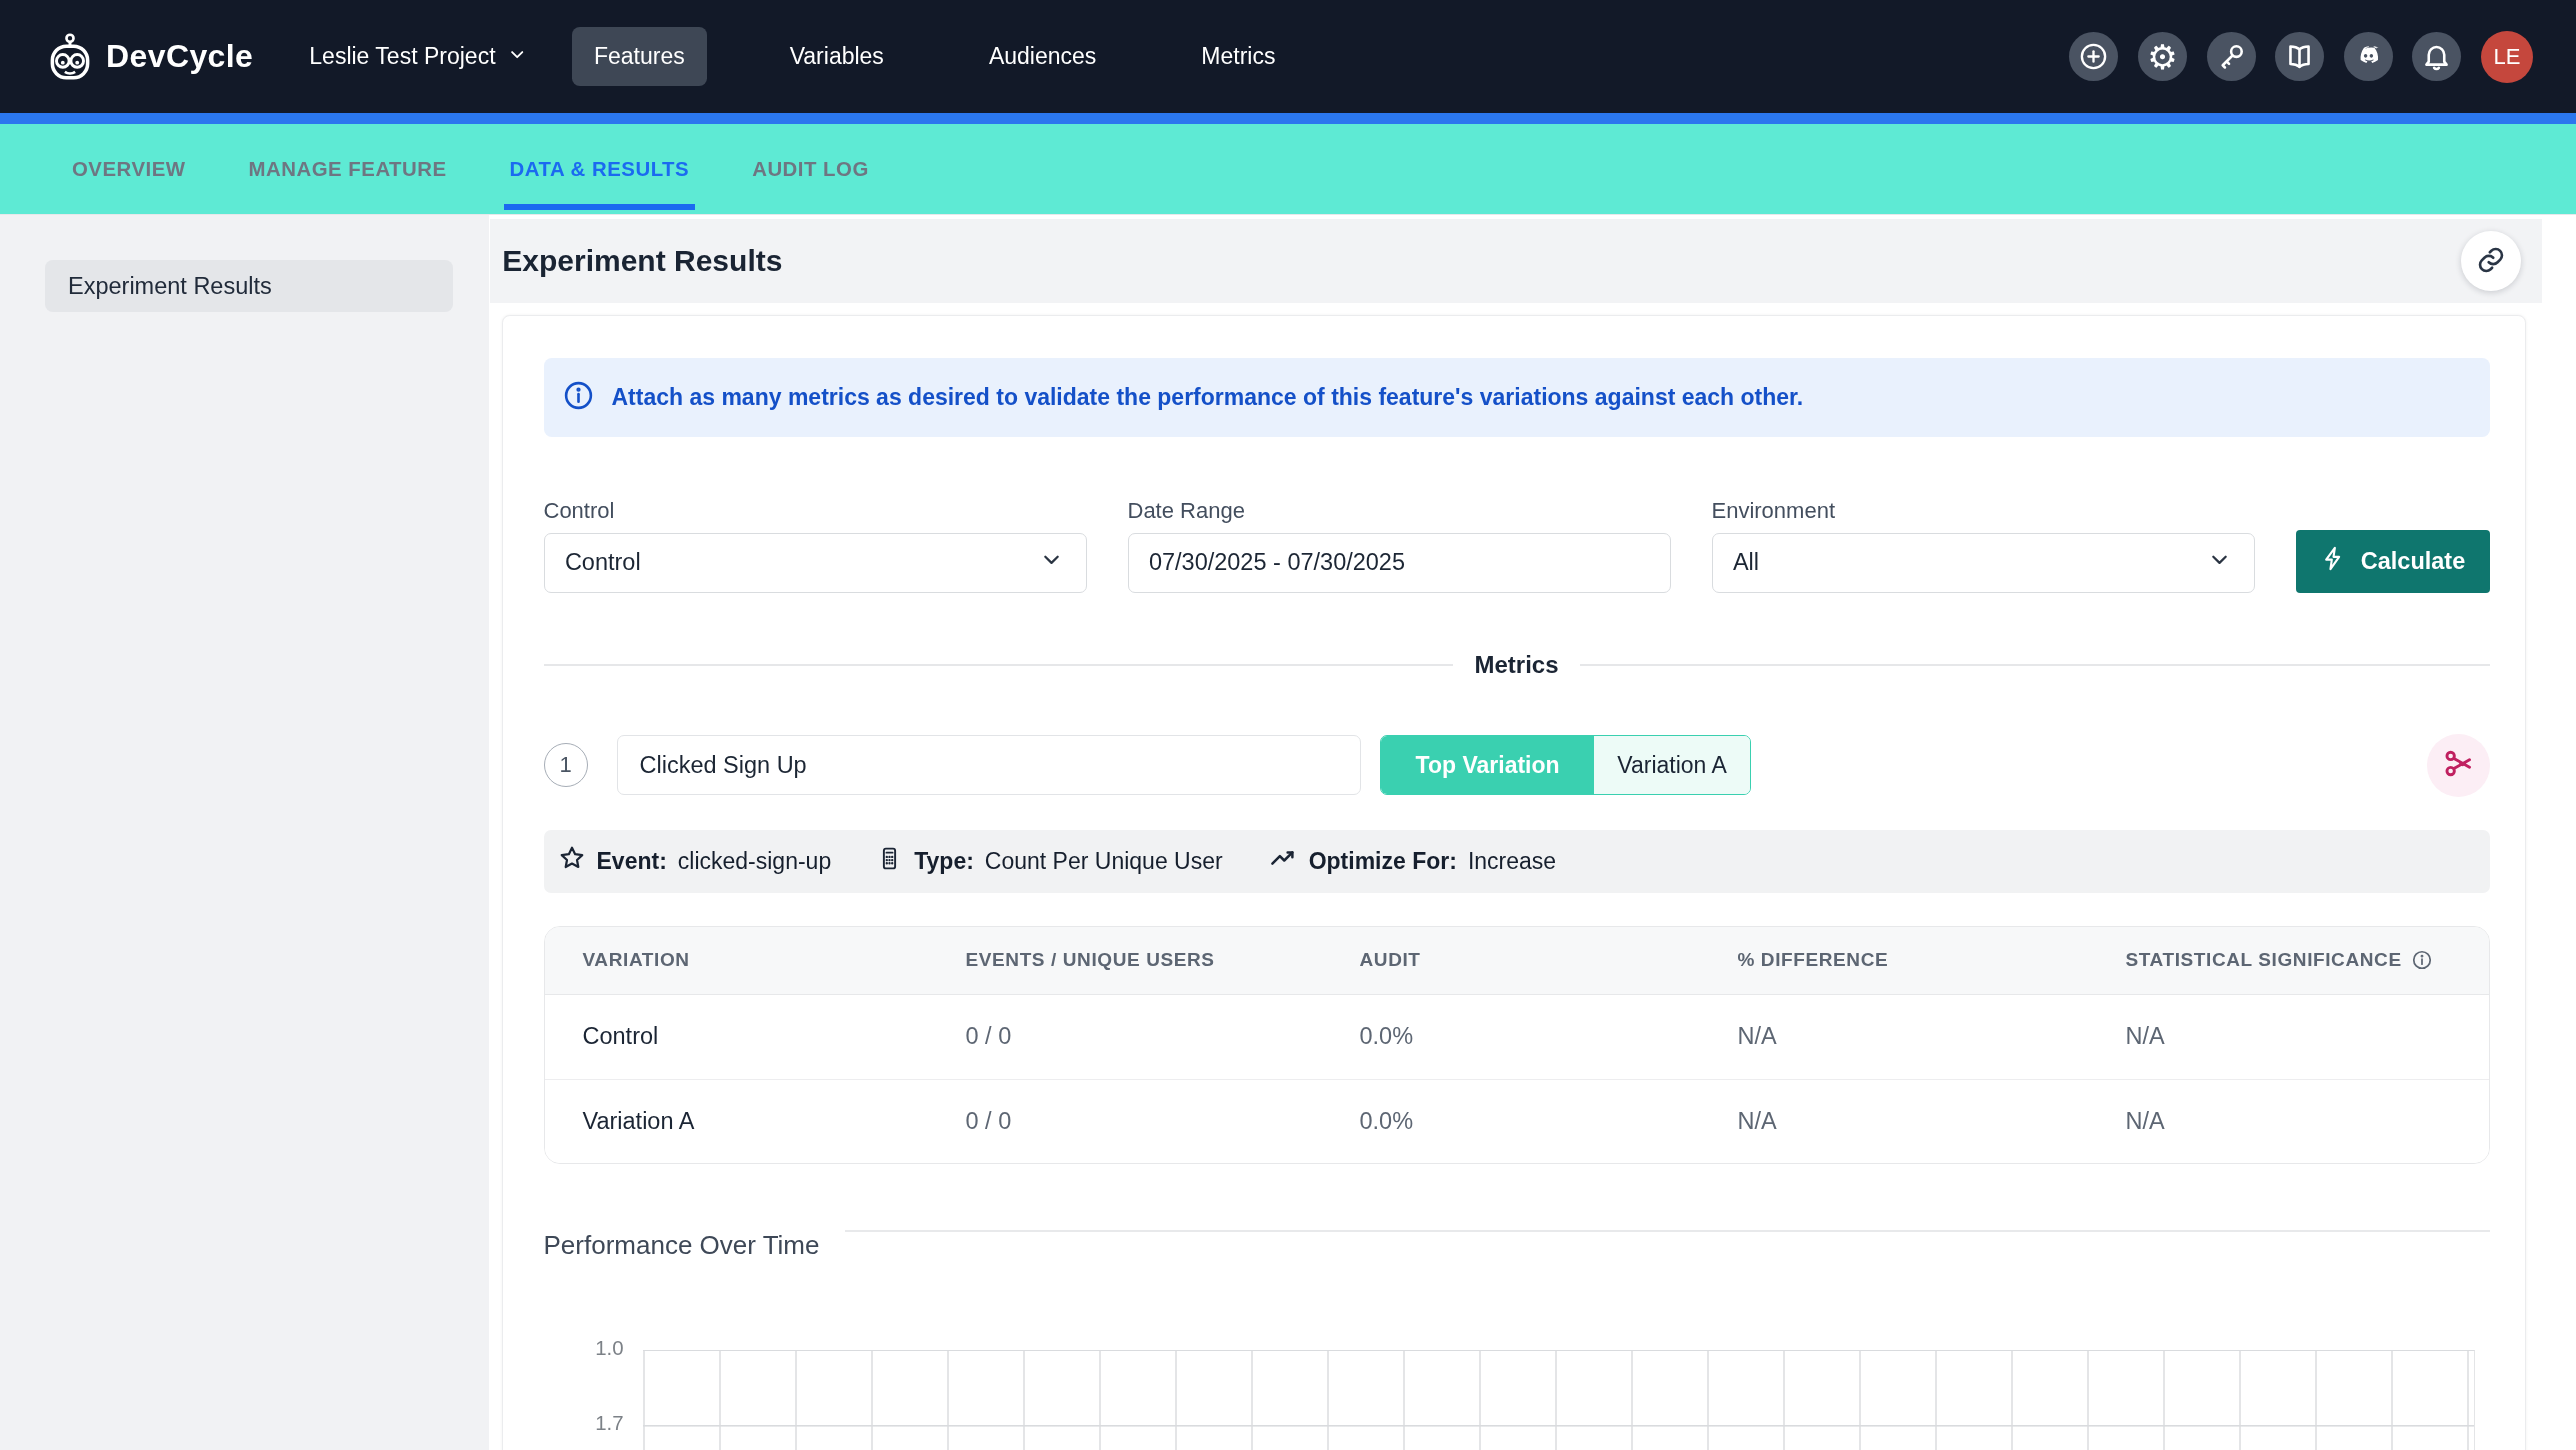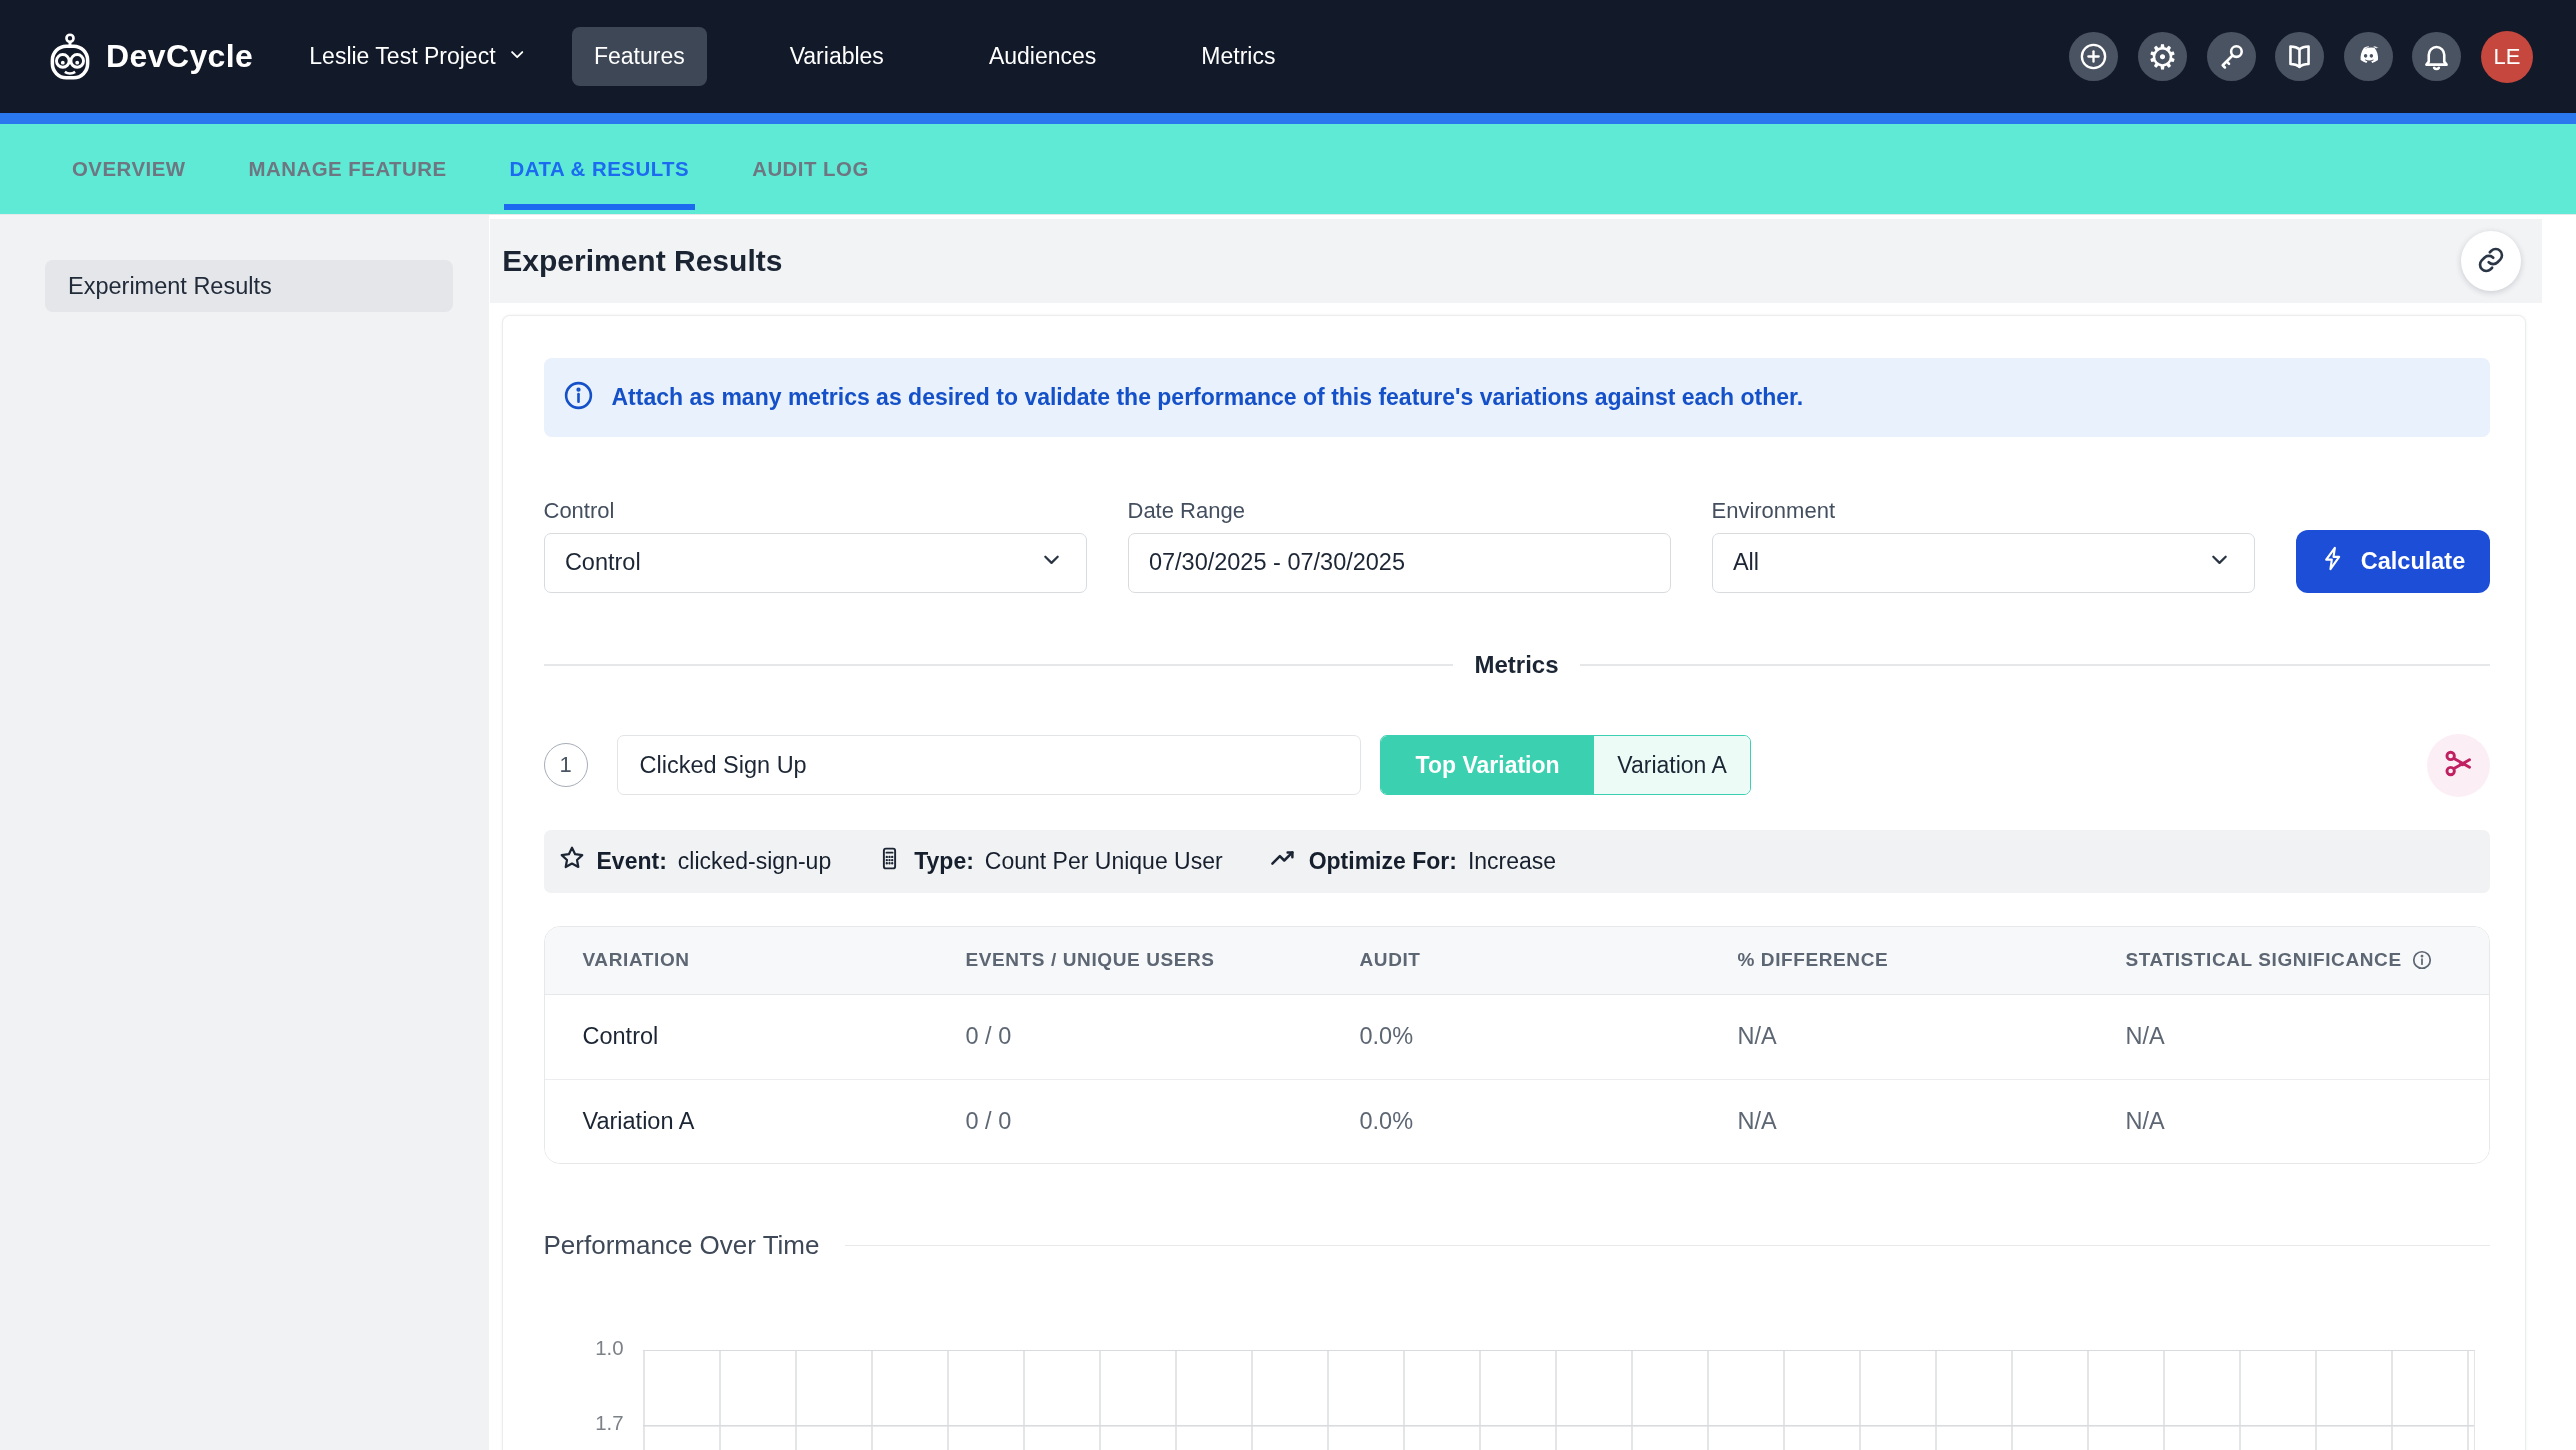--- a/index.html
+++ b/index.html
@@ -46,21 +46,21 @@
   
   .banner { height:79px; background:#e9f1fd; border-radius:7.8px; display:flex; align-items:center; gap:17px; padding-left:18px; }
   .banner-text { font-size:23px; font-weight:600; color:#1450c8; }
 
   
   .filter-row { margin-top:61px; display:flex; gap:41px; align-items:flex-end; }
   .field-group { width:543px; }
   .field-label { font-size:22px; color:#434e5e; margin-bottom:9.4px; }
   .field { height:60px; background:#ffffff; border:1.6px solid #d9dcdf; border-radius:7px; padding:0 20.4px;
            display:flex; align-items:center; justify-content:space-between; font-size:23.5px; color:#1c2634; cursor:pointer; }
-  .calc-btn { margin-left:auto; width:194px; height:63px; background:#1d4ed8; border:none; border-radius:12px;
+  .calc-btn { margin-left:auto; width:194px; height:63px; background:#0f766e; border:none; border-radius:4px;
               display:flex; align-items:center; justify-content:center; gap:14px; color:#ffffff; font-size:23.5px; font-weight:600; cursor:pointer; }
 
   
   .metrics-divider { margin-top:58px; display:flex; align-items:center; gap:21px; }
   .metrics-divider .line { flex:1; height:1.6px; background:#e6e7e9; }
   .metrics-divider .txt { font-size:24px; font-weight:600; color:#1b2534; }
 
   
   .metric-row { margin-top:55px; display:flex; align-items:center; }
   .metric-num { width:44px; height:44px; border:1.6px solid #a6adb6; border-radius:50%; display:flex; align-items:center; justify-content:center; font-size:22px; color:#4a5563; }
@@ -81,21 +81,21 @@
   .trow { display:grid; grid-template-columns:421px 394px 378px 388px 1fr; align-items:center; }
   .thead { background:#f7f8f9; height:68px; border-bottom:1.6px solid #e7e8ea; }
   .thead .cell { font-size:19px; font-weight:600; letter-spacing:0.6px; color:#5d6673; display:flex; align-items:center; }
   .tbody-row { height:84px; background:#ffffff; }
   .tbody-row + .tbody-row { border-top:1.6px solid #ededef; }
   .cell.c1 { padding-left:38px; }
   .var-name { font-size:23.5px; font-weight:500; color:#1b2534; }
   .val { font-size:23.5px; color:#5d6673; }
 
   
-  .chart-head { margin-top:66px; display:flex; align-items:center; gap:26px; }
+  .chart-head { margin-top:66px; display:flex; gap:26px; }
   .chart-title { font-size:26px; color:#3e4857; }
   .chart-head .line { flex:1; height:1.6px; background:#e8e9eb; }
   .chart-wrap { position:relative; margin-top:89px; margin-left:99px; width:1832px; height:235px; }
   .plot { width:100%; height:100%; border-top:1.6px solid #d9dbde; border-right:1.6px solid #e4e5e7;
           background-image:
             linear-gradient(#d9dbde,#d9dbde),
             repeating-linear-gradient(to right,#e4e5e7 0,#e4e5e7 1.6px,transparent 1.6px,transparent 76px);
           background-size:100% 1.6px,100% 100%;
           background-position:0 74px,0 0;
           background-repeat:no-repeat,repeat; }

